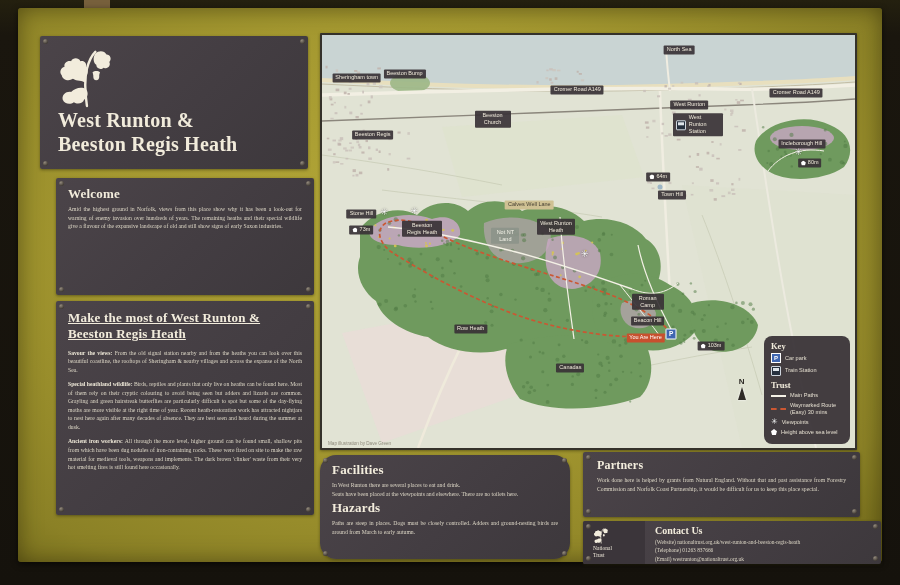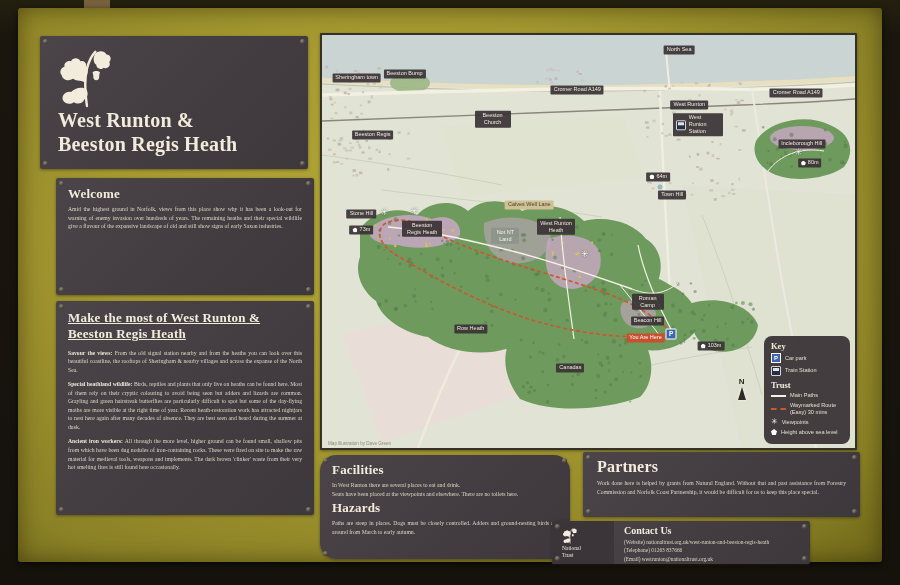--- a/index.html
+++ b/index.html
@@ -28,21 +28,21 @@
   .make-panel{left:56px;top:301px;width:258px;height:214px;padding:9px 12px;box-sizing:border-box;}
   .facilities-panel{left:320px;top:455px;width:250px;height:104px;padding:7px 12px;box-sizing:border-box;border-radius:16px;}
   .partners-panel{left:583px;top:452px;width:277px;height:65px;padding:6px 14px;box-sizing:border-box;}
   h2.ph{margin:0 0 3px 0;font-size:13px;color:#f2ecdc;letter-spacing:.2px;}
   .ptext{font-size:5.7px;line-height:1.5;text-align:justify;color:#ddd7c6;white-space:pre-line;}
   .para{margin:6px 0 0 0;font-size:5.7px;line-height:1.5;text-align:justify;color:#ddd7c6;}
   .para b{color:#ece6d6;}
   .make-heading{width:88%;line-height:1.25;text-decoration:underline;}
 
   
-  .contact-panel{left:552px;top:521px;width:258px;height:43px;display:flex;overflow:hidden;font-family:Liberation Serif, serif;}
+  .contact-panel{left:583px;top:521px;width:298px;height:43px;display:flex;overflow:hidden;font-family:Liberation Serif, serif;}
   .contact-logo{flex:0 0 62px;background:#3b353a;display:flex;flex-direction:column;align-items:flex-start;
                 justify-content:center;padding:2px 0 2px 10px;box-sizing:border-box;}
   .contact-logo .orgname{font-size:5.5px;line-height:1.15;color:#efe9da;margin-top:1px;width:26px;}
   .contact-main{flex:1;padding:4px 10px;box-sizing:border-box;}
   .contact-main h2{margin:0 0 2px 0;font-size:10px;color:#f2ecdc;}
   .cline{font-size:5.4px;line-height:1.55;color:#ddd7c6;}
 
   
   .map-panel{left:320px;top:33px;width:537px;height:417px;background:#e1e3d4;
              border:2px solid #34312a;box-sizing:border-box;z-index:2;border-radius:1px;}
@@ -677,21 +677,21 @@
 Seats have been placed at the viewpoints and elsewhere.  There are no toilets here.</div>
     <h2 class="ph" style="margin-top:2px">Hazards</h2>
     <div class="ptext">Paths are steep in places. Dogs must be closely controlled.  Adders and ground-nesting birds are around from March to early autumn.</div>
   <span class="screw tl"></span>
       <span class="screw tr"></span>
       <span class="screw bl"></span>
       <span class="screw br"></span>
     </div>
 
   <div class="panel partners-panel screwed">
-    <h2 class="ph" style="font-size:16px">Partners</h2>
+    <h2 class="ph" style="font-size:12px">Partners</h2>
     <div class="ptext">Work done here is helped by grants from Natural England. Without that and past assistance from Forestry Commission and Norfolk Coast Partnership, it would be difficult for us to keep this place special.</div>
   <span class="screw tl"></span>
       <span class="screw tr"></span>
       <span class="screw bl"></span>
       <span class="screw br"></span>
     </div>
 
   <div class="panel contact-panel screwed">
     <div class="contact-logo">
       <svg width="16" height="17" viewBox="0 0 60 66" fill="#f2ecdc">

